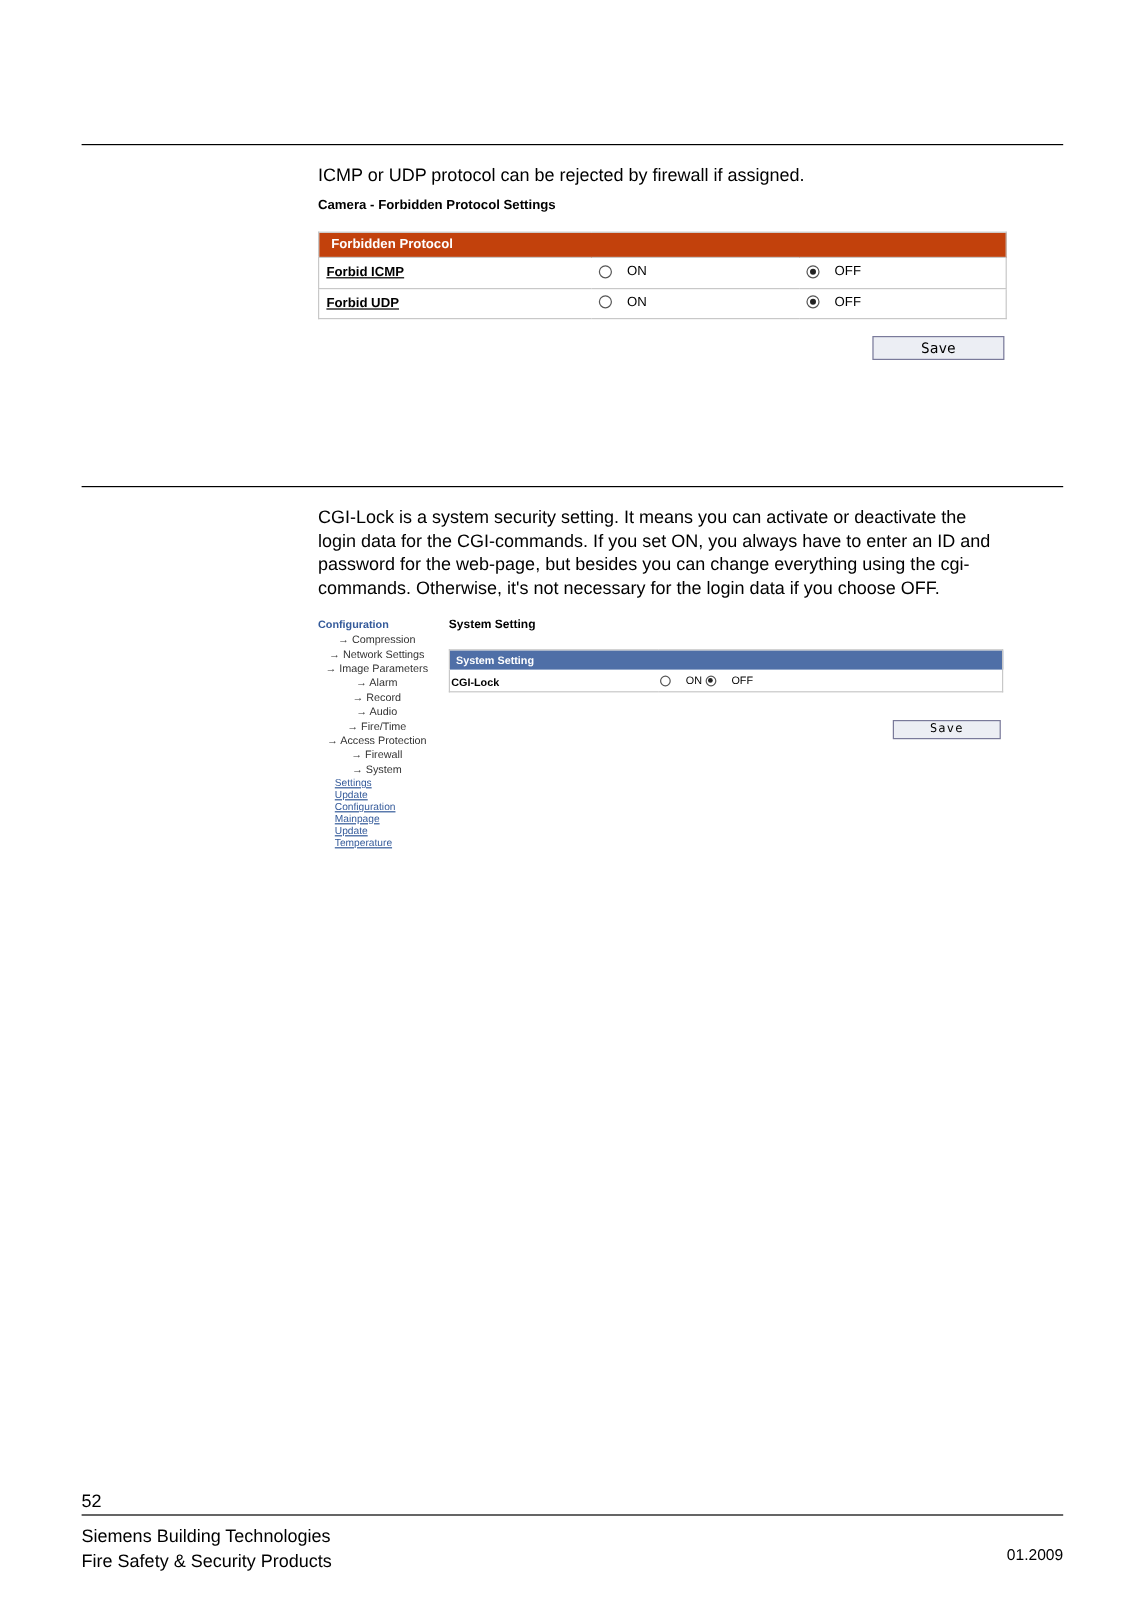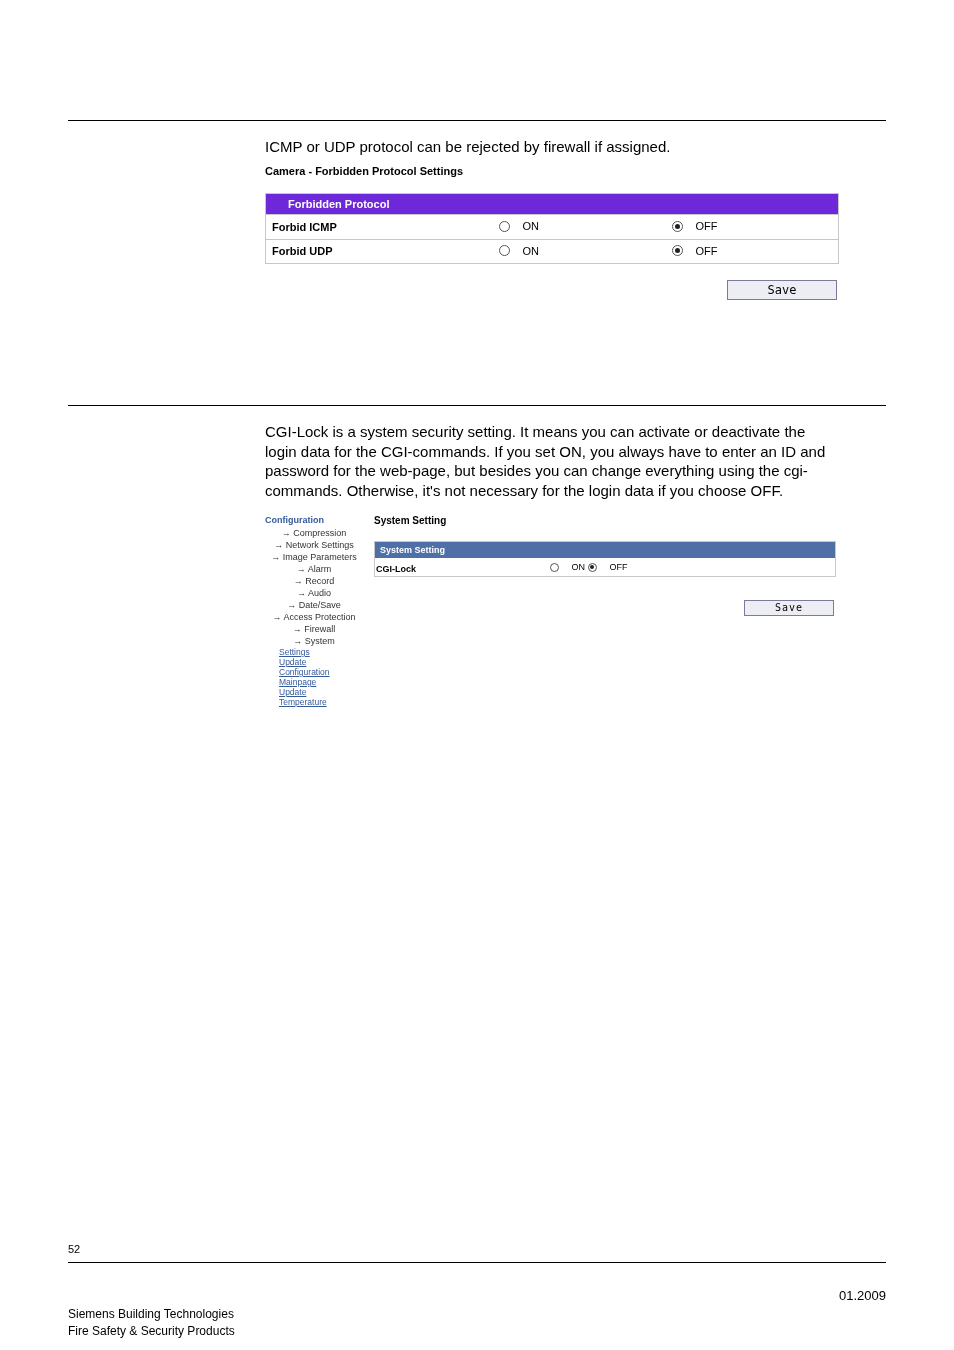--- a/index.html
+++ b/index.html
@@ -33,32 +33,32 @@
   }
   .fp-table {
     position: absolute;
     left: 265px;
     top: 193px;
     width: 574px;
     border: 1px solid #c8c8c8;
     border-collapse: collapse;
   }
   .fp-header {
-    background: #6d28d9;
+    background: #c2410c;
     color: #fff;
     font-size: 11px;
     font-weight: bold;
-    padding: 4px 22px;
+    padding: 4px 10px;
   }
   .fp-row td {
     border-top: 1px solid #c8c8c8;
     font-size: 11px;
     padding: 5px 6px;
   }
-  .fp-row .lbl { font-weight: bold; width: 210px; }
+  .fp-row .lbl { font-weight: bold; width: 210px; text-decoration: underline; }
   .rad { width: 160px; }
   .radio-wrap { display: inline-flex; align-items: center; gap: 13px; }
   .radio-circle {
     width: 11px; height: 11px; border: 1px solid #555; border-radius: 50%;
     display: inline-block; position: relative; background: #fff;
   }
   .radio-circle.sel::after {
     content: ""; position: absolute; width: 5px; height: 5px; border-radius: 50%;
     background: #222; left: 2px; top: 2px;
   }
@@ -137,29 +137,28 @@
     font-family: monospace;
     font-size: 10px;
     text-align: center;
     line-height: 14px;
     letter-spacing: 1px;
   }
   .pagenum {
     position: absolute;
     left: 68px;
     top: 1243px;
-    font-size: 11px;
+    font-size: 15px;
   }
   .footer-left {
     position: absolute;
     left: 68px;
     top: 1270px;
-    font-size: 12px;
+    font-size: 15px;
     line-height: 1.4;
-    margin-top: 36px;
   }
   .footer-right {
     position: absolute;
     right: 68px;
     top: 1288px;
     font-size: 13px;
   }
 </style>
 </head>
 <body>
@@ -214,21 +213,21 @@
 <div class="intro2">CGI-Lock is a system security setting. It means you can activate or deactivate the login data for the CGI-commands. If you set ON, you always have to enter an ID and password for the web-page, but besides you can change everything using the cgi-commands. Otherwise, it's not necessary for the login data if you choose OFF.</div>
 
 <div class="sidebar">
   <div class="cfg-title">Configuration</div>
   <div class="sb-item"><span class="arrow"></span><span>Compression</span></div>
   <div class="sb-item"><span class="arrow"></span><span>Network Settings</span></div>
   <div class="sb-item"><span class="arrow"></span><span>Image Parameters</span></div>
   <div class="sb-item"><span class="arrow"></span><span>Alarm</span></div>
   <div class="sb-item"><span class="arrow"></span><span>Record</span></div>
   <div class="sb-item"><span class="arrow"></span><span>Audio</span></div>
-  <div class="sb-item"><span class="arrow"></span><span>Date/Save</span></div>
+  <div class="sb-item"><span class="arrow"></span><span>Fire/Time</span></div>
   <div class="sb-item"><span class="arrow"></span><span>Access Protection</span></div>
   <div class="sb-item"><span class="arrow"></span><span>Firewall</span></div>
   <div class="sb-item"><span class="arrow"></span><span>System</span></div>
   <div class="sb-link">Settings</div>
   <div class="sb-link">Update</div>
   <div class="sb-link">Configuration</div>
   <div class="sb-link">Mainpage</div>
   <div class="sb-link">Update</div>
   <div class="sb-link">Temperature</div>
 </div>

